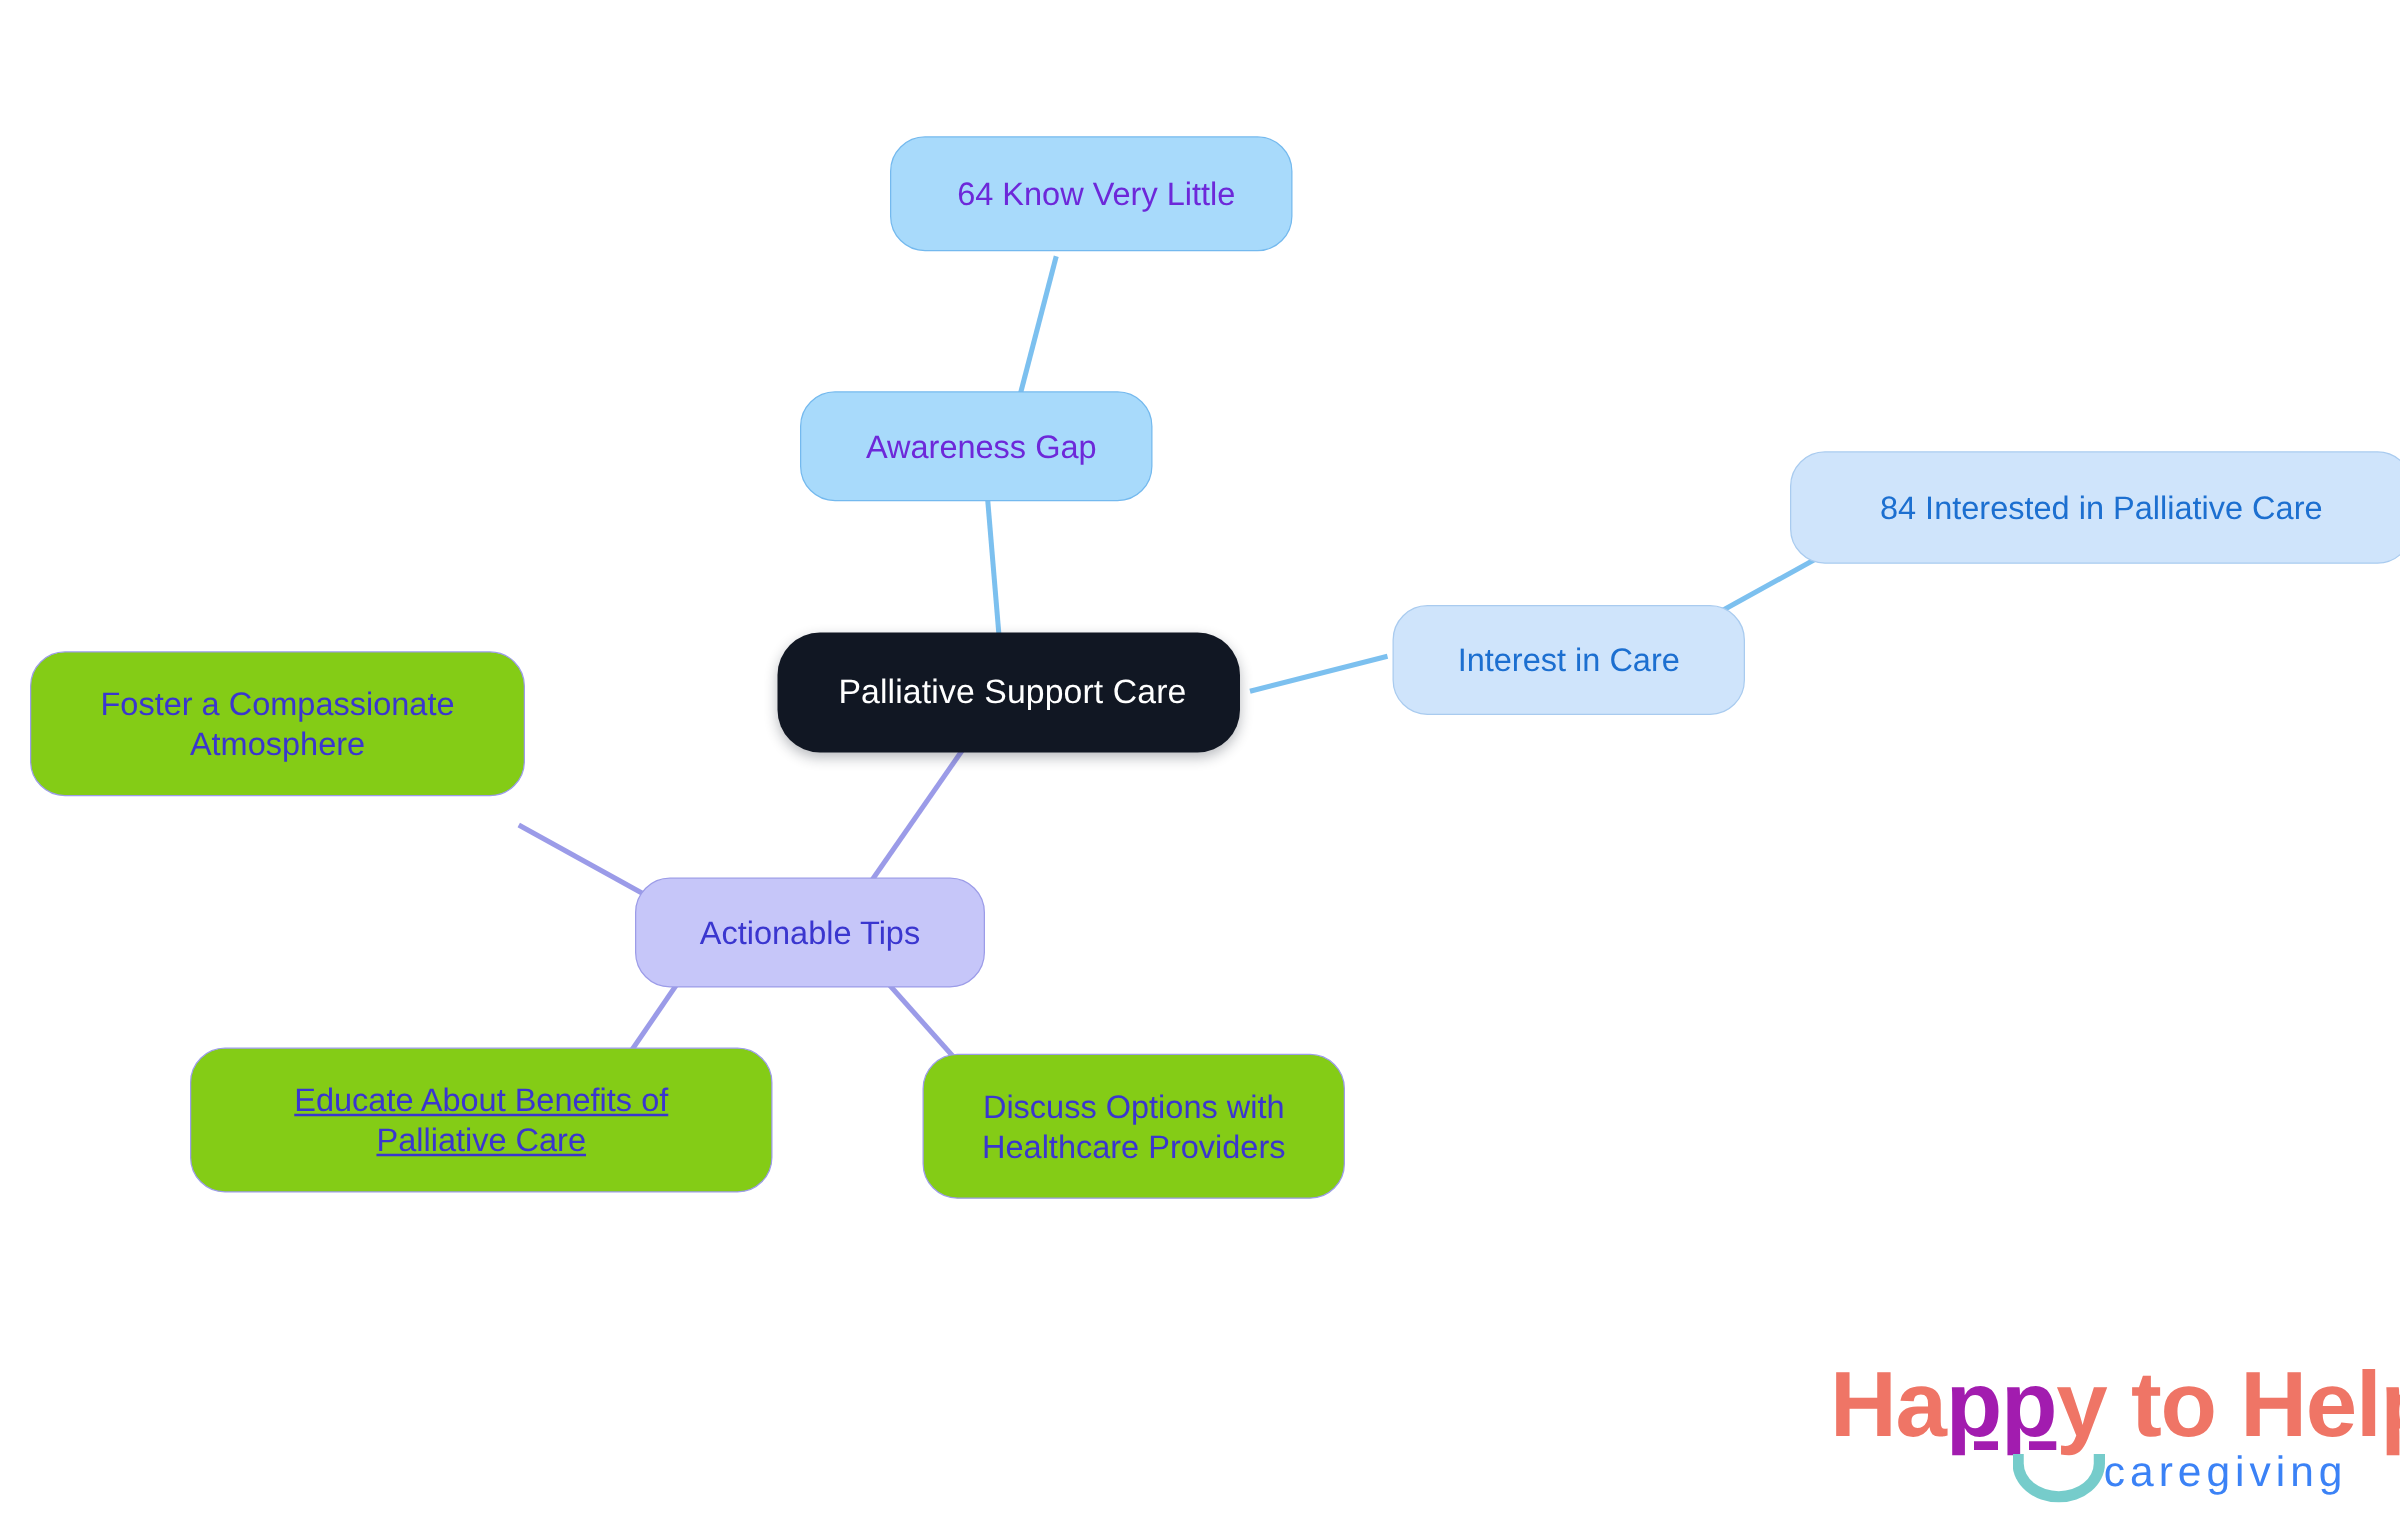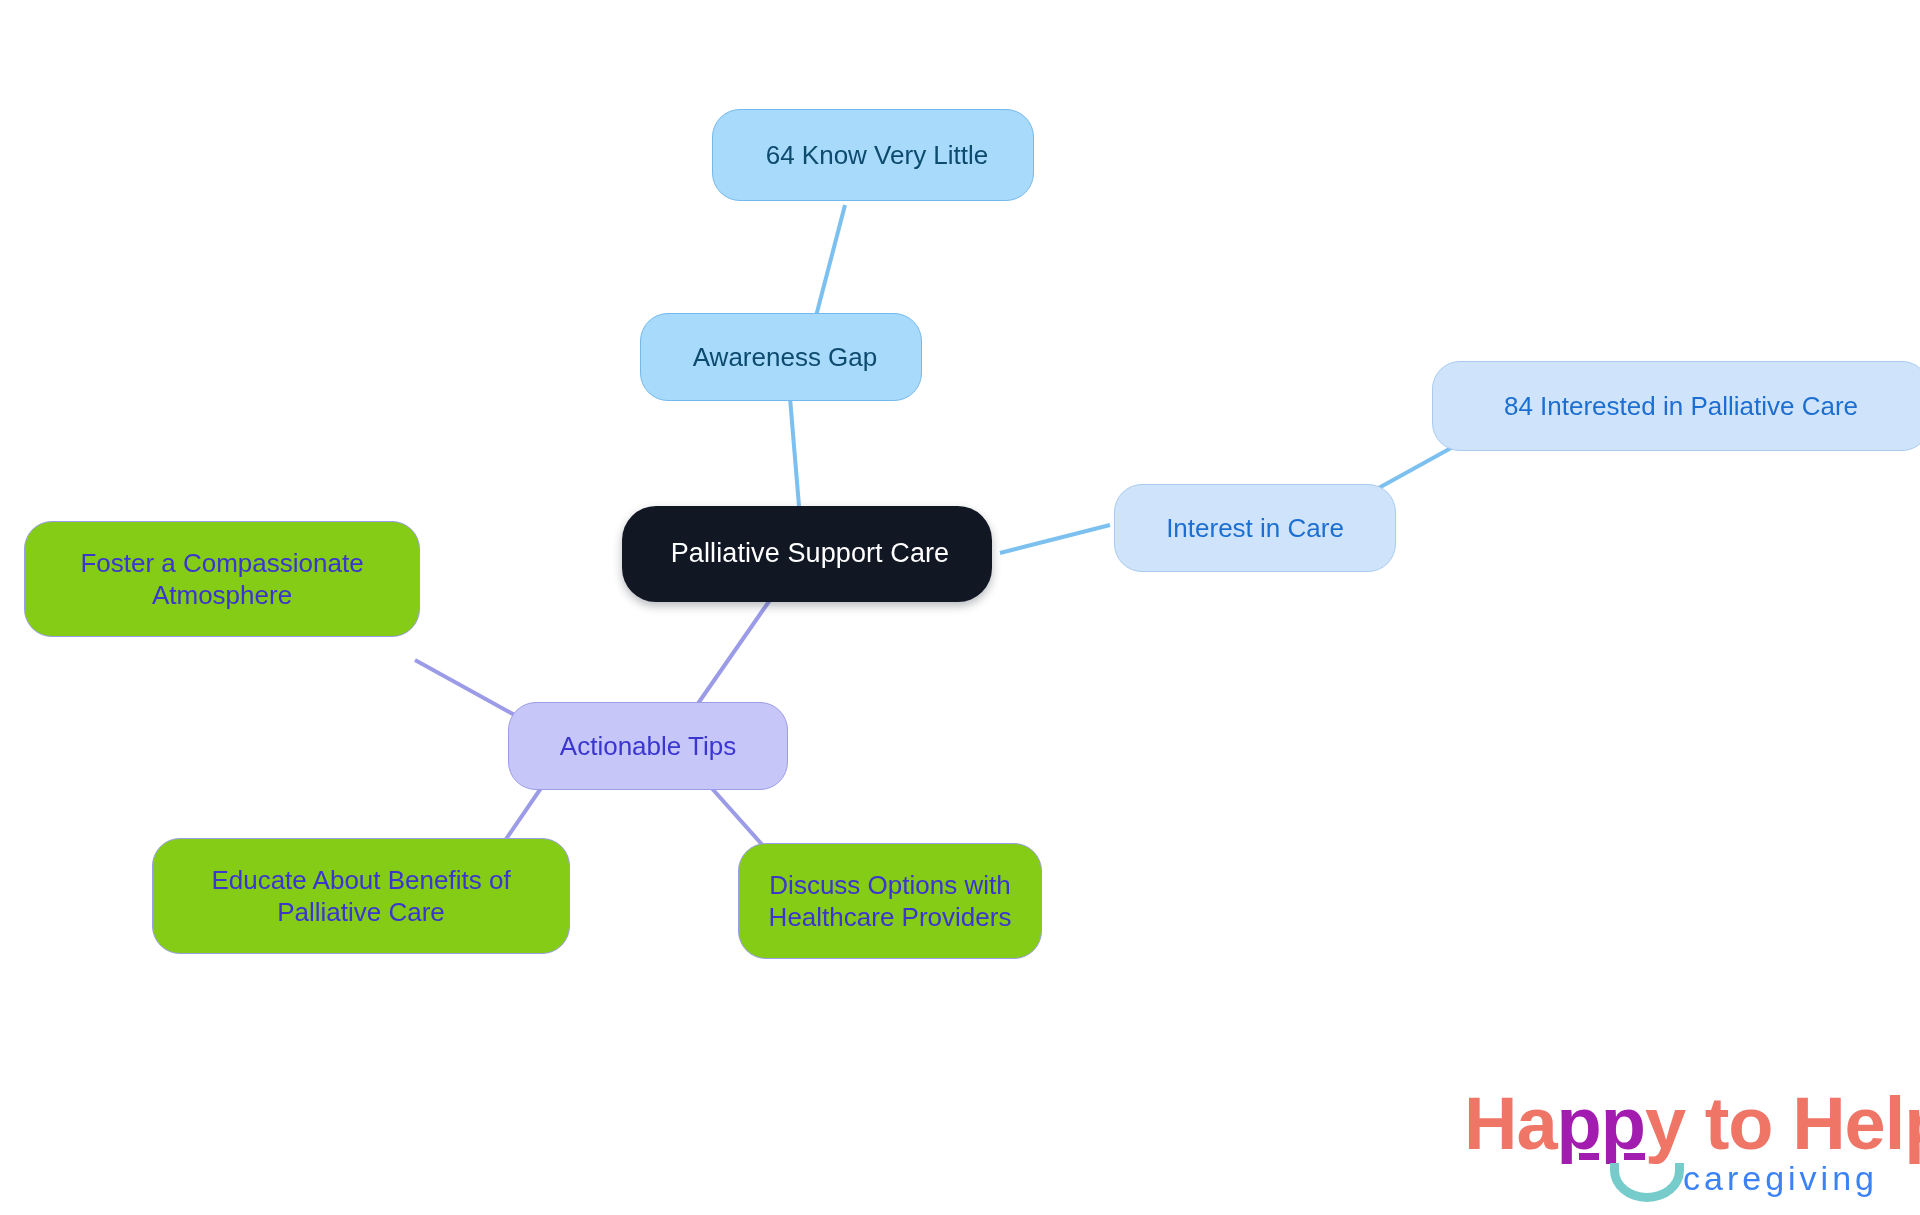--- a/index.html
+++ b/index.html
@@ -44,21 +44,21 @@
     border: none;
     border-radius: 34px;
     font-size: 27px;
     letter-spacing: 0.1px;
     box-shadow: 0 4px 10px rgba(20, 25, 40, 0.30);
     padding-left: 24px;
   }
   .node-blue-branch {
     background: #a8dafb;
     border: 1.6px solid #74b9ee;
-    color: #0c4a6e;
+    color: #6d28d9;
     font-size: 26px;
     padding-left: 26px;
   }
   .node-blue-leaf {
     background: #cfe4fb;
     border: 1.6px solid #a9cbef;
     color: #1c6fd0;
     font-size: 26px;
   }
   .node-purple-branch {
@@ -156,26 +156,26 @@
 
   <div class="node node-purple-branch" style="left:508px; top:702px; width:280px; height:88px;">
     <span>Actionable Tips</span>
   </div>
 
   <div class="node node-purple-leaf" style="left:24px; top:521px; width:396px; height:116px;">
     <span>Foster a Compassionate
 Atmosphere</span>
   </div>
 
-  <div class="node node-purple-leaf" style="left:152px; top:838px; width:418px; height:116px;">
+  <div class="node node-purple-leaf" style="left:152px; top:838px; width:466px; height:116px;text-decoration:underline;">
     <span>Educate About Benefits of
 Palliative Care</span>
   </div>
 
-  <div class="node node-purple-leaf" style="left:738px; top:843px; width:304px; height:116px;">
+  <div class="node node-purple-leaf" style="left:738px; top:843px; width:338px; height:116px;">
     <span>Discuss Options with
 Healthcare Providers</span>
   </div>
 
   <div id="logo">
     <div class="logo-word"><span>Ha</span><span class="logo-teal">pp</span><span>y</span><span> to Help</span></div>
     <div class="logo-smile"></div>
     <div class="logo-sub">caregiving</div>
   </div>
 

